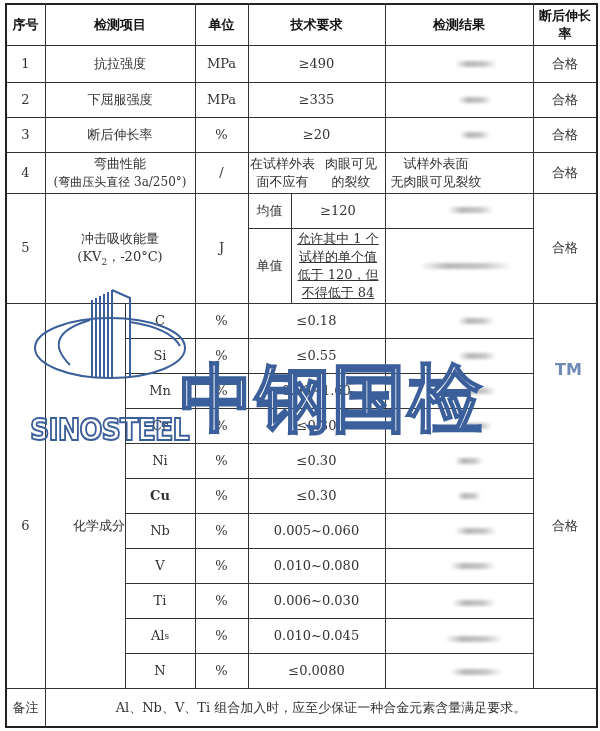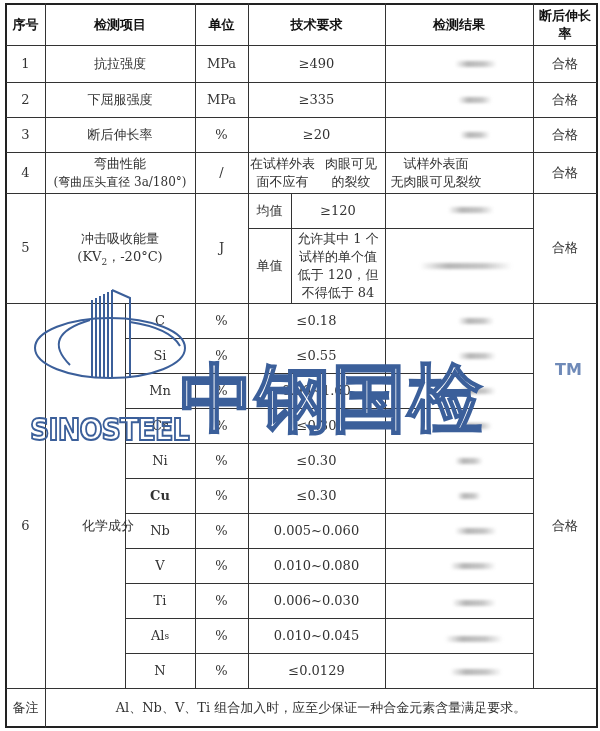--- a/index.html
+++ b/index.html
@@ -88,21 +88,21 @@
   <div class="cell" style="left:195px;top:117px;width:53px;height:35px;">%</div>
   <div class="cell" style="left:248px;top:117px;width:137px;height:35px;">≥20</div>
   <div class="blur" style="left:460px;top:132px;width:30px;"></div>
   <div class="cell" style="left:533px;top:117px;width:64px;height:35px;">合格</div>
 </div>
 
 <div>
   <div class="cell" style="left:6px;top:152px;width:39px;height:41px;">4</div>
   <div class="cell" style="left:45px;top:152px;width:150px;height:41px;flex-direction:column;">
     <span>弯曲性能</span>
-    <span style="font-size:12px;">(弯曲压头直径 3a/180°)</span>
+    <span style="font-size:12px;">(弯曲压头直径 3a/250°)</span>
   </div>
   <div class="cell" style="left:195px;top:152px;width:53px;height:41px;">/</div>
   <div class="cell" style="left:244px;top:152px;width:137px;height:41px;flex-direction:row;">
     <span>在试样外表面不应有</span>
     <span>肉眼可见的裂纹</span>
   </div>
   <div class="cell" style="left:362px;top:152px;width:148px;height:41px;flex-direction:column;">
     <span>试样外表面</span>
     <span>无肉眼可见裂纹</span>
   </div>
@@ -115,33 +115,33 @@
     <span>冲击吸收能量</span>
     <span><span>(KV</span><sub>2</sub><span>，-20°C)</span></span>
   </div>
   <div class="cell" style="left:195px;top:193px;width:53px;height:110px;">J</div>
 
   <div class="cell" style="left:248px;top:193px;width:43px;height:35px;">均值</div>
   <div class="cell" style="left:291px;top:193px;width:94px;height:35px;">≥120</div>
   <div class="blur" style="left:448px;top:207px;width:46px;"></div>
 
   <div class="cell" style="left:248px;top:228px;width:43px;height:75px;">单值</div>
-  <div class="cell" style="left:291px;top:228px;width:94px;height:75px;flex-direction:column;line-height:18px;">
+  <div class="cell" style="left:291px;top:228px;width:94px;height:75px;flex-direction:column;line-height:18px;text-decoration:underline;">
     <span>允许其中 1 个</span>
     <span>试样的单个值</span>
     <span>低于 120，但</span>
     <span>不得低于 84</span>
   </div>
   <div class="blur" style="left:420px;top:263px;width:92px;"></div>
   <div class="cell" style="left:533px;top:193px;width:64px;height:110px;">合格</div>
 </div>
 
 <div>
   <div class="cell" style="left:6px;top:303px;width:39px;height:385px;padding-top:60px;">6</div>
-  <div class="cell" style="left:54px;top:303px;width:80px;height:385px;padding-top:60px;padding-left:28px;">化学成分</div>
+  <div class="cell" style="left:45px;top:303px;width:80px;height:385px;padding-top:60px;padding-left:28px;">化学成分</div>
   <div class="cell" style="left:533px;top:303px;width:64px;height:385px;padding-top:60px;">合格</div>
 
   <div>
     <div class="cell" style="left:125px;top:303px;width:70px;height:35px;">C</div>
     <div class="cell" style="left:195px;top:303px;width:53px;height:35px;">%</div>
     <div class="cell" style="left:248px;top:303px;width:137px;height:35px;">≤0.18</div>
     <div class="blur" style="left:458px;top:318px;width:36px;"></div>
   </div>
   <div>
     <div class="cell" style="left:125px;top:338px;width:70px;height:35px;">Si</div>
@@ -196,21 +196,21 @@
         <span>Al</span>
         <sub>s</sub>
       </div>
     <div class="cell" style="left:195px;top:618px;width:53px;height:35px;">%</div>
     <div class="cell" style="left:248px;top:618px;width:137px;height:35px;">0.010~0.045</div>
     <div class="blur" style="left:445px;top:636px;width:58px;"></div>
   </div>
   <div>
     <div class="cell" style="left:125px;top:653px;width:70px;height:35px;">N</div>
     <div class="cell" style="left:195px;top:653px;width:53px;height:35px;">%</div>
-    <div class="cell" style="left:248px;top:653px;width:137px;height:35px;">≤0.0129</div>
+    <div class="cell" style="left:248px;top:653px;width:137px;height:35px;">≤0.0080</div>
     <div class="blur" style="left:450px;top:669px;width:52px;"></div>
   </div>
 </div>
 
 <div>
   <div class="cell" style="left:6px;top:688px;width:39px;height:39px;">备注</div>
   <div class="cell" style="left:45px;top:688px;width:552px;height:39px;">Al、Nb、V、Ti 组合加入时，应至少保证一种合金元素含量满足要求。</div>
 </div>
 
 <div>

